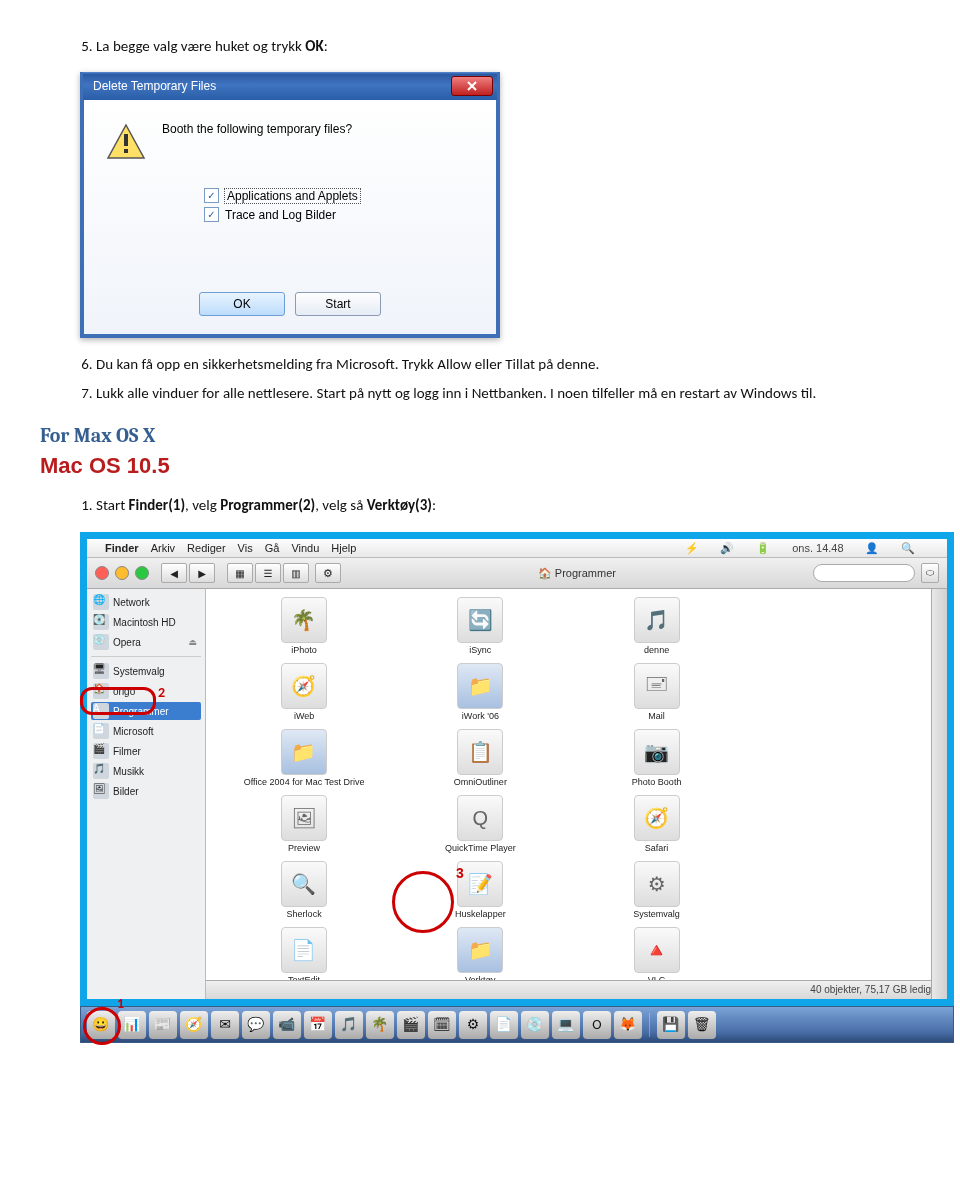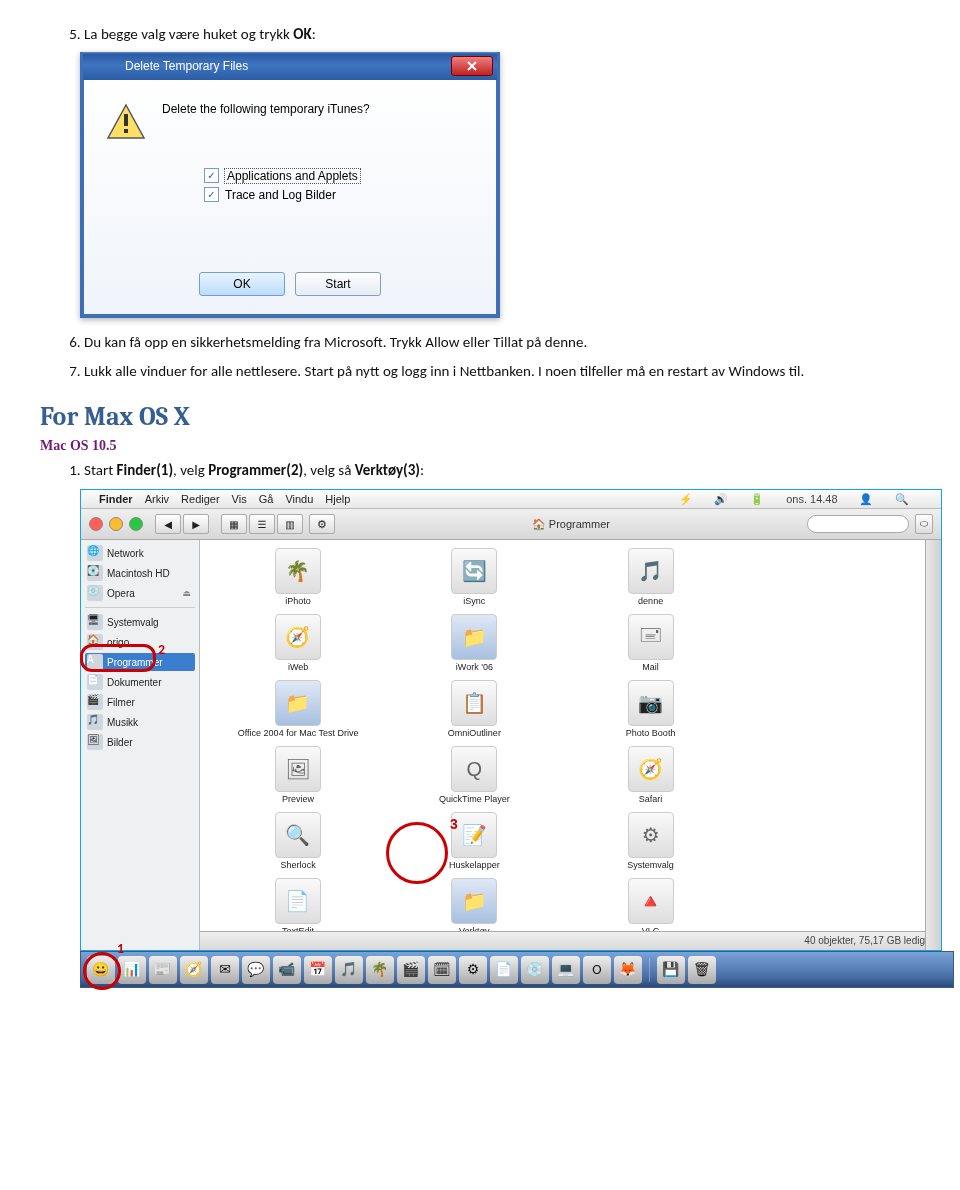--- a/index.html
+++ b/index.html
@@ -1,41 +1,41 @@
 <!DOCTYPE html>
 <html><head>
 <meta charset="utf-8">
 <style>
   body { margin:0; padding:20px 40px; font-family: Calibri, Arial, sans-serif; font-size:15px; color:#111; background:#fff; width:960px; box-sizing:border-box; }
-  ol { margin:4px; padding-left:40px; }
+  ol { margin:16px; padding-left:40px; }
   li { margin-bottom:8px; line-height:1.4; }
   .bold { font-weight:700; }
-  h2.mac-heading { font-family: Cambria, Georgia, serif; color:#365f91; font-size:26px; font-weight:700; margin:20px 0 6px; }
-  h3.subheading { font-family: Liberation Serif, serif; color:#701a75; font-size:14px; font-weight:700; margin:4px 0 6px; }
+  h2.mac-heading { font-family: Cambria, Georgia, serif; color:#365f91; font-size:20px; font-weight:700; margin:20px 0 6px; }
+  h3.subheading { font-family: Liberation Sans, sans-serif; color:#b91c1c; font-size:22px; font-weight:700; margin:4px 0 6px; }
 
   
   .dialog-outer { width:412px; margin:6px 0 14px 40px; border:4px solid #3d6fb6; border-top:none; background:#fff; box-shadow:0 2px 6px rgba(0,0,0,.3); font-family:"Segoe UI",Tahoma,sans-serif; font-size:12px; color:#000;}
   .titlebar { height:28px; background:linear-gradient(#5a8dd6,#2b5aa3 8%,#3f74c0 45%,#2a5da8); display:flex; align-items:center; padding:0 4px 0 10px; margin:-1px -1px 0 -1px; }
-  .titlebar-text { color:#fff; font-weight:400; flex:1; font-size:12px;margin-left:32px; }
+  .titlebar-text { color:#fff; font-weight:400; flex:1; font-size:12px; }
   .close-btn { width:40px; height:18px; background:linear-gradient(#f08080,#c02020); border:1px solid #7a0000; border-radius:3px; display:flex; align-items:center; justify-content:center; }
   .close-x { stroke:#fff; stroke-width:2; }
   .dialog-body { background:linear-gradient(#fff,#f0f4fa); padding:22px 22px 18px; }
   .prompt-row { display:flex; align-items:flex-start; gap:16px; margin-bottom:26px; }
   .warn-icon { width:40px; height:40px; flex:0 0 40px; }
   .warn-tri { fill:#ffe066; stroke:#555; stroke-width:1.5; }
   .checks { margin-left:98px; display:flex; flex-direction:column; gap:4px; }
   .check-row { display:flex; align-items:center; gap:6px; }
   .cbox { width:13px; height:13px; border:1px solid #7a9bc4; background:#fff; display:flex; align-items:center; justify-content:center; font-size:10px; color:#2a5da8; }
   .focus-rect { outline:1px dotted #555; padding:0 2px; }
   .btn-row { display:flex; justify-content:center; gap:10px; margin-top:70px; }
   .dlg-btn { width:86px; height:24px; border:1px solid #8a9bb3; border-radius:3px; background:linear-gradient(#fefefe,#e5ecf5); font-size:12px; }
   .dlg-btn.default { background:linear-gradient(#e9f4ff,#bcdcfb); border-color:#6d9fd6; }
 
   
-  .mac-window { width:860px; margin:6px 16px 0 40px; border:1px solid #0ea5e9; font-family:"Lucida Grande",Helvetica,Arial,sans-serif; font-size:10px; color:#222; background:#84cc16; }
+  .mac-window { width:860px; margin:6px 16px 0 40px; border:7px solid #0ea5e9; font-family:"Lucida Grande",Helvetica,Arial,sans-serif; font-size:10px; color:#222; background:#84cc16; }
   .menubar { background:linear-gradient(#fdfdfd,#e8e8e8); height:18px; display:flex; align-items:center; padding:0 8px; font-size:11px; border-bottom:1px solid #bbb; }
   .menubar .apple { margin-right:10px; }
   .menubar span { margin-right:12px; }
   .menubar .right { margin-left:auto; display:flex; gap:10px; align-items:center; color:#444; }
   .toolbar { background:linear-gradient(#f0f0f0,#d8d8d8); height:30px; display:flex; align-items:center; padding:0 8px; gap:6px; border-bottom:1px solid #aaa; }
   .tb-pill { width:12px; height:12px; border-radius:50%; border:1px solid #888; }
   .red{background:#ff5f57}.yellow{background:#febc2e}.green{background:#28c840}
   .tb-group { display:flex; gap:2px; margin-left:6px; }
   .tb-btn { width:24px; height:18px; border:1px solid #aaa; border-radius:2px; background:linear-gradient(#fff,#ddd); font-size:10px; display:flex;align-items:center;justify-content:center; }
   .tb-title { margin:0 auto; font-size:11px; color:#333; }
@@ -86,21 +86,21 @@
         </svg>
     </div>
   </div>
   <div class="dialog-body">
     <div class="prompt-row">
       <svg class="warn-icon" viewBox="0 0 40 40">
         <polygon class="warn-tri" points="20,3 38,36 2,36"></polygon>
         <rect x="18" y="12" width="4" height="12" fill="#333"></rect>
         <rect x="18" y="27" width="4" height="4" fill="#333"></rect>
       </svg>
-      <span>Delete the following temporary iTunes?</span>
+      <span>Booth the following temporary files?</span>
     </div>
     <div class="checks">
       <label class="check-row">
         <span class="cbox">✓</span>
         <span class="focus-rect">Applications and Applets</span>
       </label>
       <label class="check-row">
         <span class="cbox">✓</span>
         <span>Trace and Log Bilder</span>
       </label>
@@ -187,21 +187,21 @@
           <div class="sb-row">
             <span class="sb-ico">🏠</span>
             <span>origo</span>
           </div>
           <div class="sb-row sel">
             <span class="sb-ico">A</span>
             <span>Programmer</span>
           </div>
           <div class="sb-row">
             <span class="sb-ico">📄</span>
-            <span>Dokumenter</span>
+            <span>Microsoft</span>
           </div>
           <div class="sb-row">
             <span class="sb-ico">🎬</span>
             <span>Filmer</span>
           </div>
           <div class="sb-row">
             <span class="sb-ico">🎵</span>
             <span>Musikk</span>
           </div>
           <div class="sb-row">

